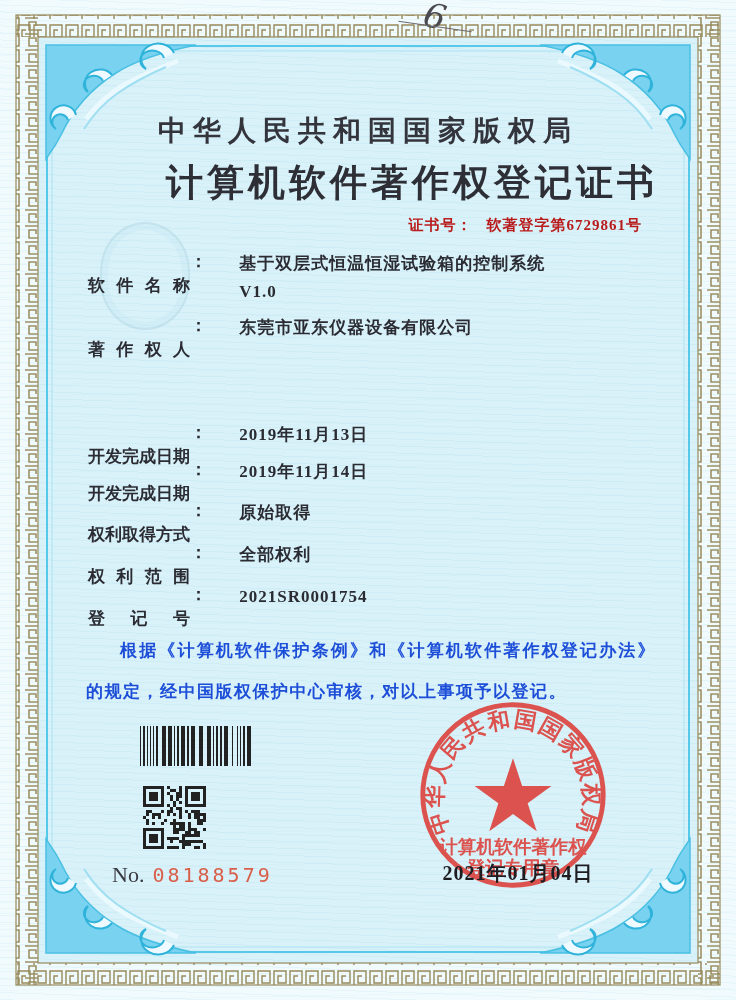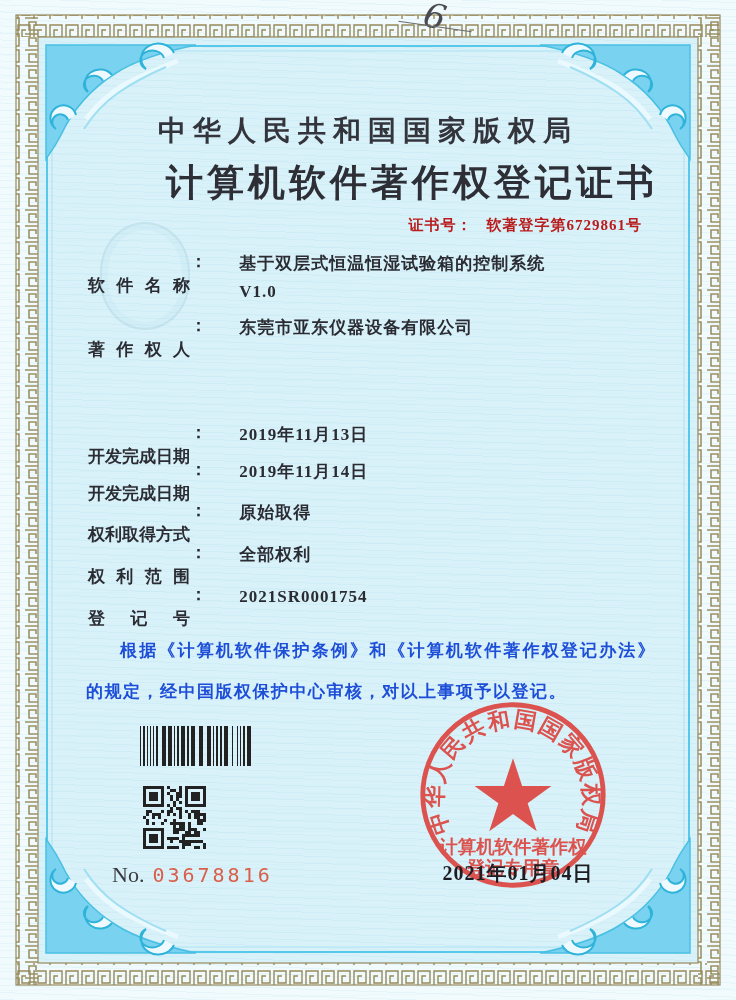--- a/index.html
+++ b/index.html
@@ -325,21 +325,21 @@
       <rect x="24" y="60" width="3" height="3" fill="#222"></rect>
       <rect x="27" y="60" width="3" height="3" fill="#222"></rect>
       <rect x="30" y="60" width="3" height="3" fill="#222"></rect>
       <rect x="33" y="60" width="3" height="3" fill="#222"></rect>
       <rect x="39" y="60" width="3" height="3" fill="#222"></rect>
       <rect x="51" y="60" width="3" height="3" fill="#222"></rect>
       <rect x="54" y="60" width="3" height="3" fill="#222"></rect>
       <rect x="60" y="60" width="3" height="3" fill="#222"></rect>
     </svg>
 
-  <div class="serial"><span>No.</span><span class="num">03678816</span></div>
+  <div class="serial"><span>No.</span><span class="num">08188579</span></div>
 
   <svg class="seal" width="194" height="194" viewBox="0 0 200 200">
     <defs>
       <path id="sealArc" d="M 41 146 A 73 73 0 1 1 159 146" fill="none"></path>
     </defs>
     <circle cx="100" cy="100" r="93" fill="none" stroke="#dc4742" stroke-width="5"></circle>
     <path d="M100 62 L109.4 90.8 L139.6 90.8 L115.1 108.6 L124.5 137.4 L100 119.6 L75.5 137.4 L84.9 108.6 L60.4 90.8 L90.6 90.8 Z" fill="#dc4742"></path>
     <text font-size="23" font-weight="bold" fill="#dc4742" font-family="'Liberation Serif',serif" letter-spacing="2">
       <textPath href="#sealArc" startOffset="50%" text-anchor="middle">中华人民共和国国家版权局</textPath>
     </text>

